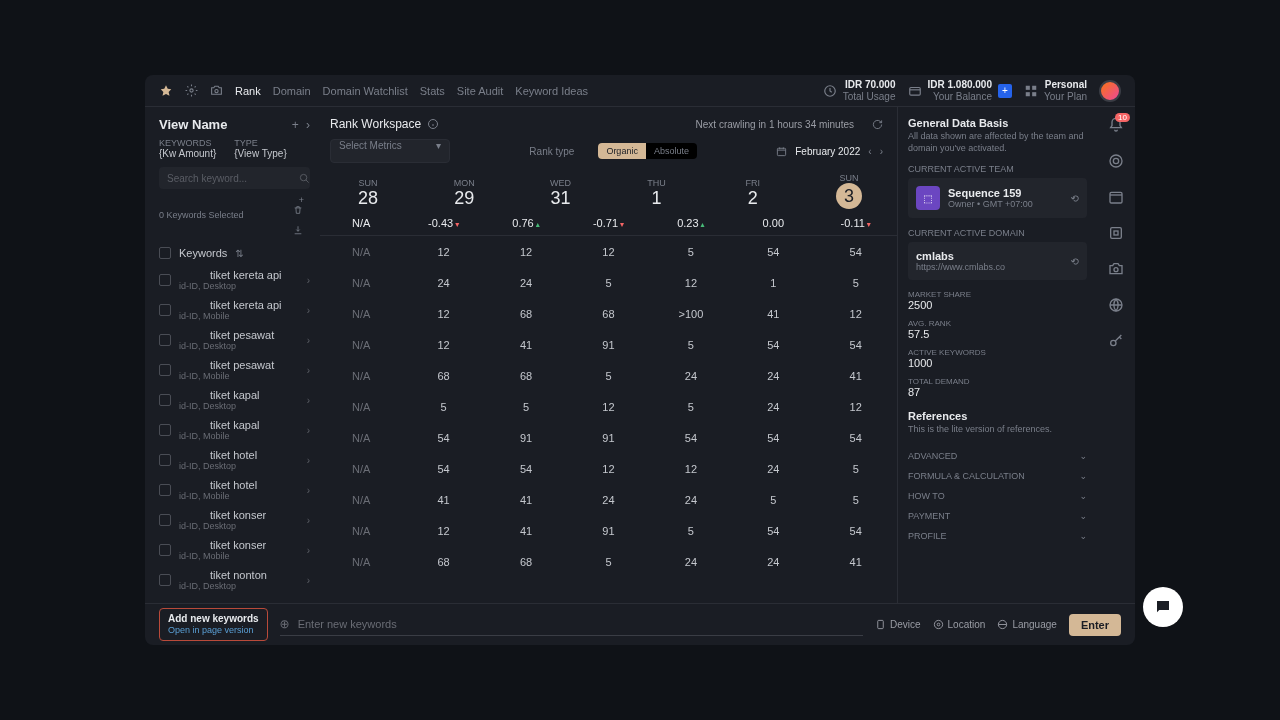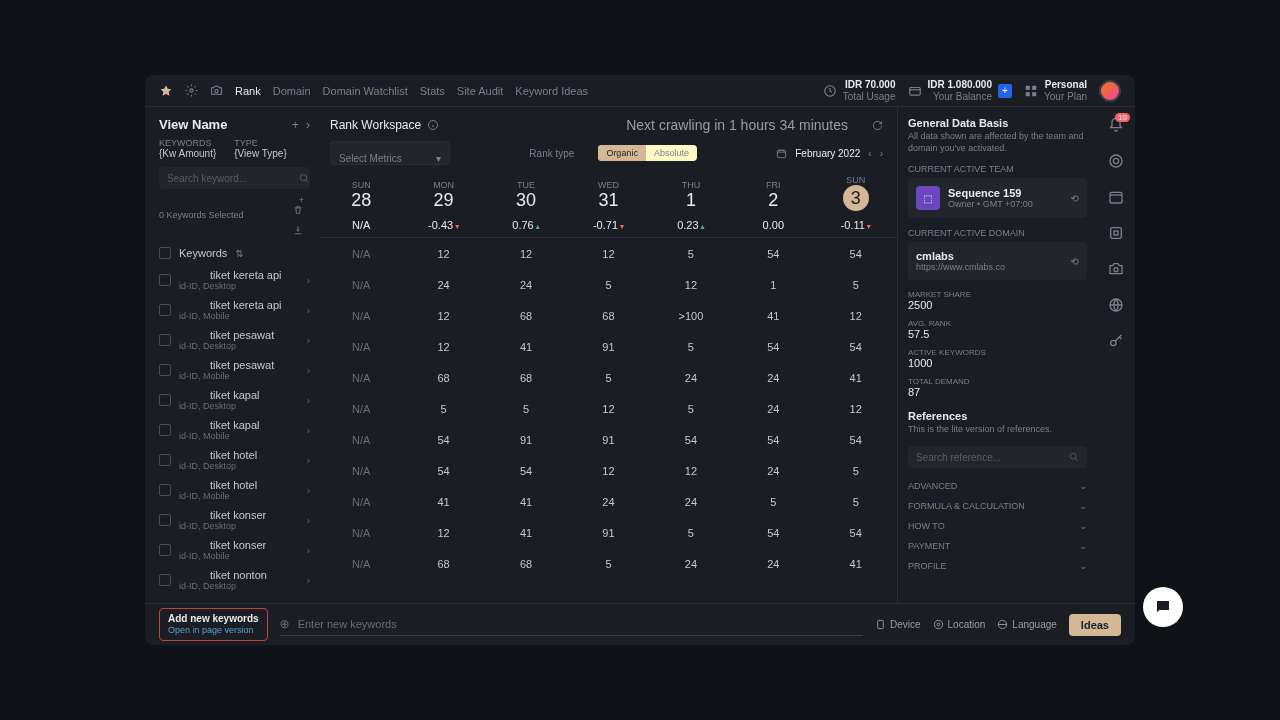--- a/index.html
+++ b/index.html
@@ -45,25 +45,25 @@
 .kw-list { flex: 1; overflow: hidden; }
 .kw-item { display: flex; align-items: center; gap: 8px; padding: 4px 0; position: relative; }
 .kw-item input[type=checkbox] { appearance: none; width: 12px; height: 12px; border: 1px solid #4a4d55; border-radius: 2px; }
 .kw-item .kw-text .name { font-size: 11px; color: #c5c8ce; margin-left: 31px; }
 .kw-item .kw-text .meta { font-size: 9px; color: #6a6d75; }
 .kw-item .chev { position: absolute; right: 0; color: #5a5d65; font-size: 10px; }
 
 
 .center-top { display: flex; align-items: center; justify-content: space-between; padding: 10px 14px 4px 10px; }
 .center-top .title { font-size: 12px; color: #e8eaed; display: flex; align-items: center; gap: 6px; }
-.center-top .crawl { font-size: 14px; color: #9a9da5; display: flex; align-items: center; gap: 24px; }
+.center-top .crawl { font-size: 10px; color: #9a9da5; display: flex; align-items: center; gap: 18px; }
 .center-controls { display: flex; align-items: center; justify-content: space-between; padding: 4px 14px 6px 10px; }
-.select-metrics { background: #22252c; border: 1px solid #2a2d35; border-radius: 4px; height: 24px; width: 120px; display: flex; align-items: flex-end; padding: 0 8px; font-size: 10px; color: #7a7f8a; justify-content: space-between; }
+.select-metrics { background: #22252c; border: 1px solid #2a2d35; border-radius: 4px; height: 24px; width: 120px; display: flex; align-items: flex-start; padding: 0 8px; font-size: 10px; color: #7a7f8a; justify-content: space-between; }
 .rank-toggle { display: flex; align-items: center; gap: 24px; font-size: 10px; color: #7a7f8a; }
-.rank-toggle .pills { display: flex; background: #fef9c3; border-radius: 4px; overflow: hidden; }
+.rank-toggle .pills { display: flex; background: #000000; border-radius: 4px; overflow: hidden; }
 .rank-toggle .pill { padding: 3px 8px; font-size: 9px; }
 .rank-toggle .pill.active { background: #d4b896; color: #1a1d24; }
 .date-nav { display: flex; align-items: center; gap: 8px; font-size: 10px; color: #e8eaed; }
 .date-nav .arrow { color: #7a7f8a; cursor: pointer; }
 
 
 .grid { flex: 1; overflow: hidden; }
 .grid-header { display: flex; align-items: flex-end; }
 .grid-header .day-col { flex: 1; text-align: center; padding: 4px 0 8px; }
 .grid-header .day-col .dow { font-size: 9px; color: #7a7f8a; }
@@ -377,24 +377,20 @@
         <div class="grid-header" id="grid-header">
             <div class="day-col">
               <div class="dow">SUN</div>
               <div class="num">28</div>
             </div>
             <div class="day-col">
               <div class="dow">MON</div>
               <div class="num">29</div>
             </div>
             <div class="day-col">
-              <div class="dow">TUE</div>
-              <div class="num">30</div>
-            </div>
-            <div class="day-col">
               <div class="dow">WED</div>
               <div class="num">31</div>
             </div>
             <div class="day-col">
               <div class="dow">THU</div>
               <div class="num">1</div>
             </div>
             <div class="day-col">
               <div class="dow">FRI</div>
               <div class="num">2</div>
@@ -547,29 +543,20 @@
             <div class="sl">ACTIVE KEYWORDS</div>
             <div class="sv">1000</div>
           </div>
           <div>
             <div class="sl">TOTAL DEMAND</div>
             <div class="sv">87</div>
           </div>
         </div>
       <h4>References</h4>
       <div class="desc">This is the lite version of references.</div>
-      <div class="ref-search">
-        <input placeholder="Search reference..." style="">
-        <span style="color:#5a5d65">
-            <svg width="10" height="10" viewBox="0 0 24 24" fill="none" stroke="currentColor" stroke-width="2">
-              <circle cx="10" cy="10" r="7"></circle>
-              <path d="M21 21l-6-6"></path>
-            </svg>
-          </span>
-      </div>
       <div id="accordions">
           <div class="accordion">
             <span>ADVANCED</span>
             <span>⌄</span>
           </div>
           <div class="accordion">
             <span>FORMULA &amp; CALCULATION</span>
             <span>⌄</span>
           </div>
           <div class="accordion">
@@ -656,21 +643,21 @@
         </svg>
         <span>Location</span>
       </div>
     <div class="opt">
         <svg width="11" height="11" viewBox="0 0 24 24" fill="none" stroke="currentColor" stroke-width="2">
           <circle cx="12" cy="12" r="9"></circle>
           <path d="M3 12h18"></path>
         </svg>
         <span>Language</span>
       </div>
-    <button class="submit-btn">Ideas</button>
+    <button class="submit-btn">Enter</button>
   </div>
 
   <div class="fab">
       <svg width="18" height="18" viewBox="0 0 24 24" fill="currentColor">
         <path d="M4 4h16v12H7l-3 3z"></path>
       </svg>
     </div>
 </div>
 
 </body></html>

